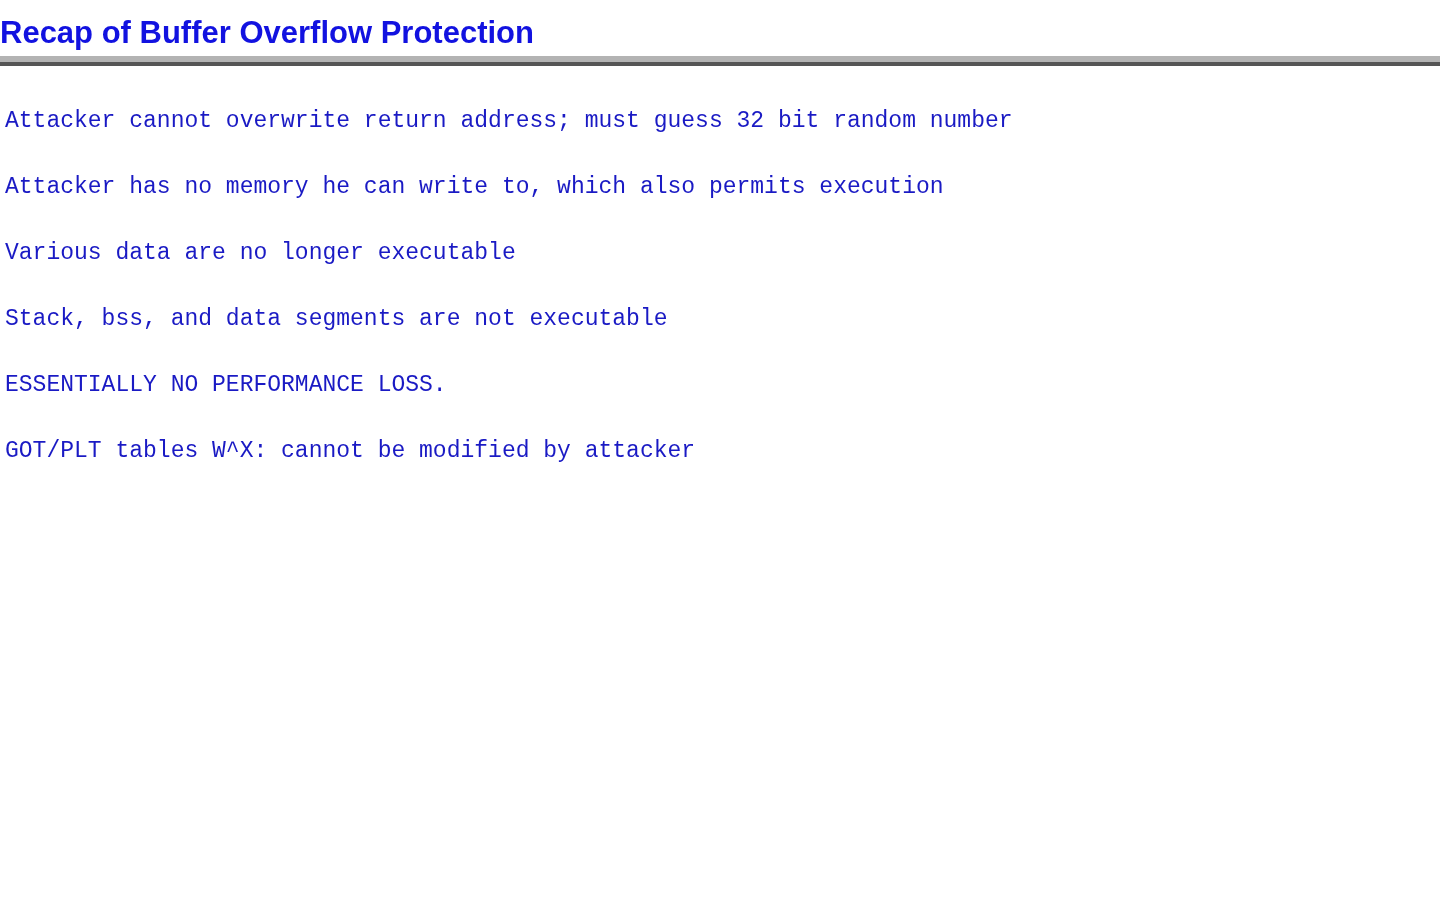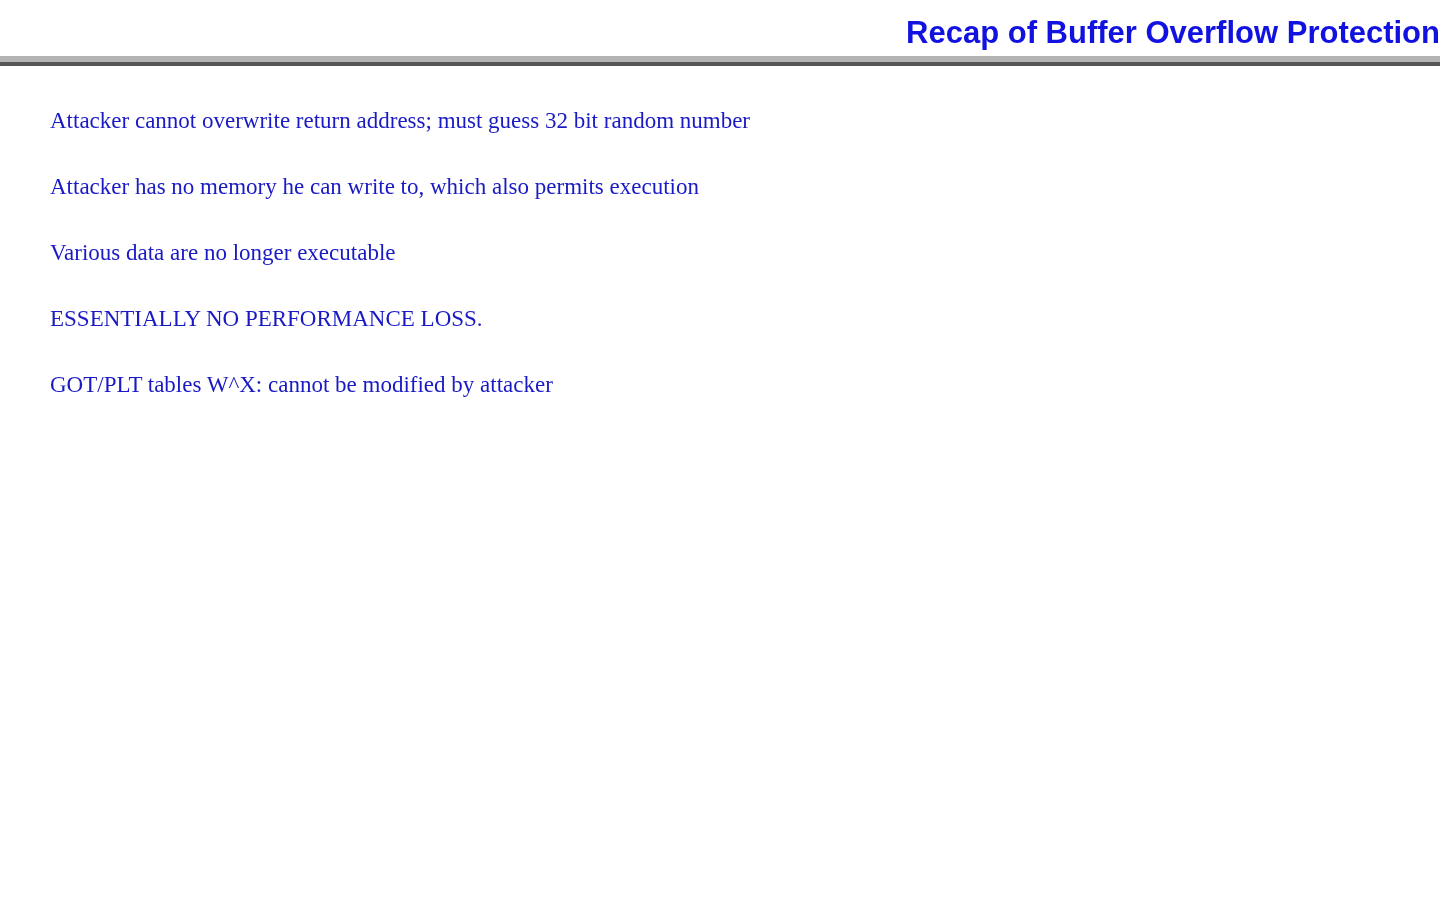--- a/index.html
+++ b/index.html
@@ -21,21 +21,21 @@
     height: 900px;
     background: #ffffff;
   }
 
   
   .slide-title {
     position: absolute;
     top: 14px;
     left: 0;
     width: 1440px;
-    text-align: right;
+    text-align: left;
     font-family: "Liberation Sans", sans-serif;
     font-size: 31px;
     font-weight: bold;
     line-height: 38px;
     letter-spacing: 0px;
     color: #1212e0;
     white-space: nowrap;
   }
 
   
@@ -58,43 +58,43 @@
   }
 
   
   .body-block {
     position: absolute;
     top: 107px;
     left: 5px;
     width: 1420px;
   }
   .body-line {
-    font-family: Liberation Serif, serif;
+    font-family: Liberation Mono, monospace;
     font-size: 23px;
     font-weight: normal;
     line-height: 28px;
     color: #1a1ac4;
     height: 66px;
     white-space: nowrap;
-    margin-left: 45px;
   }
 </style>
 </head>
 <body>
 
 <div class="slide">
 
   <div class="slide-title">Recap of Buffer Overflow Protection</div>
 
   <div class="title-rule">
     <div class="rule-light"></div>
     <div class="rule-dark"></div>
   </div>
 
   <div class="body-block">
     <div class="body-line">Attacker cannot overwrite return address; must guess 32 bit random number</div>
     <div class="body-line">Attacker has no memory he can write to, which also permits execution</div>
     <div class="body-line">Various data are no longer executable</div>
+    <div class="body-line">Stack, bss, and data segments are not executable</div>
     <div class="body-line">ESSENTIALLY NO PERFORMANCE LOSS.</div>
     <div class="body-line">GOT/PLT tables W^X: cannot be modified by attacker</div>
   </div>
 
 </div>
 
 </body></html>

